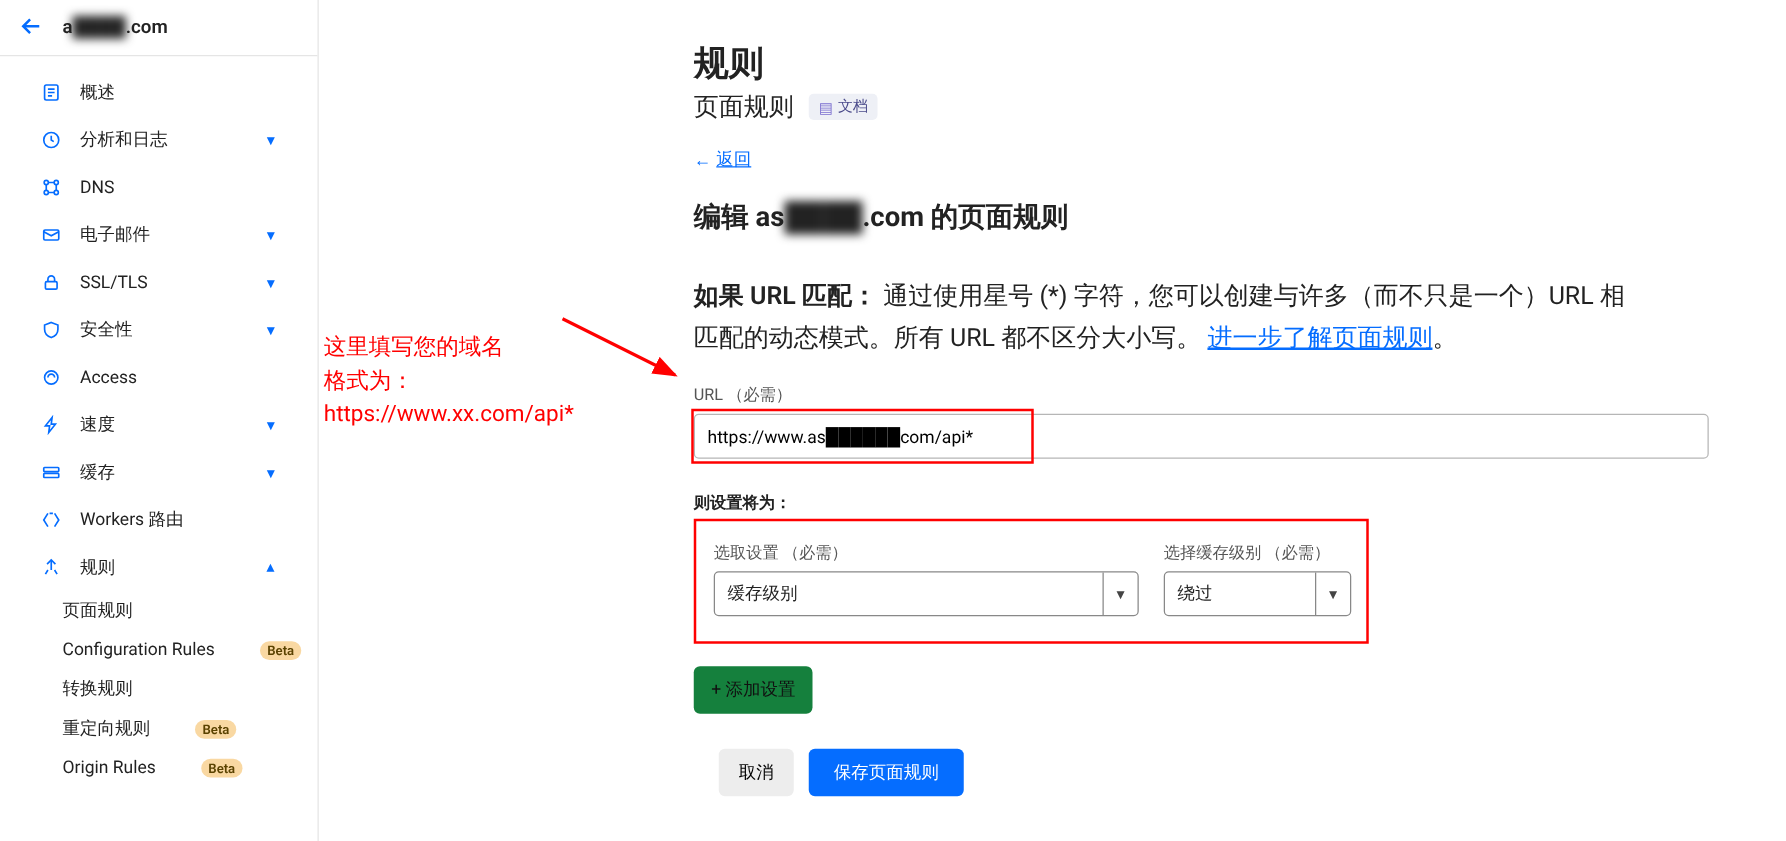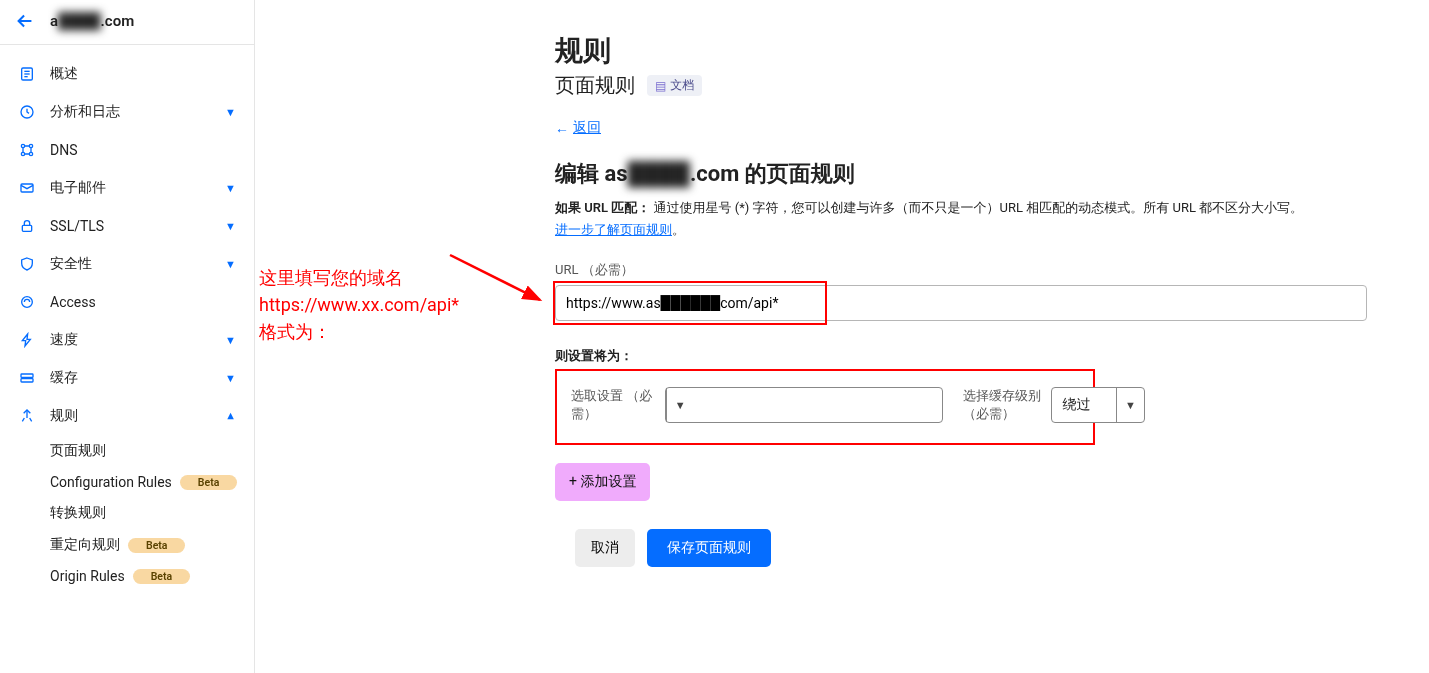--- a/index.html
+++ b/index.html
@@ -3,53 +3,53 @@
 <meta charset="utf-8">
 <style>
   * { box-sizing: border-box; margin: 0; padding: 0; font-family: -apple-system, BlinkMacSystemFont, "Segoe UI", Roboto, "Helvetica Neue", Arial, "Noto Sans", sans-serif; }
   body { display: flex; font-size: 14px; color: #222; }
   .sidebar { width: 255px; border-right: 1px solid #e5e5e5; height: 673px; }
   .sidebar-header { display: flex; align-items: center; padding: 10px 14px 12px; gap: 14px; border-bottom: 1px solid #e5e5e5; }
   .arrow-left { color: #056dff; cursor: pointer; font-size: 20px; }
   .domain-name { font-weight: 600; font-size: 15px; display: flex; align-items: center; gap: 0; }
   .blur { filter: blur(4px); display: inline-block; }
   .nav { padding-top: 10px; }
-  .nav-item { display: flex; align-items: center; padding: 10px 18px; gap: 14px; cursor: pointer; position: relative; }
+  .nav-item { display: flex; align-items: center; padding: 10px 32px; gap: 14px; cursor: pointer; position: relative; }
   .nav-item .i { width: 18px; height: 18px; color: #056dff; flex: none; display:flex; align-items:center; justify-content:center;}
   .nav-item .label { flex: 1; color: #222; font-size:14px;}
   .nav-item .chev { color: #056dff; font-size: 11px; }
   .subnav { padding-left: 50px; }
   .subnav .sub { display: flex; align-items:center; gap:8px; padding: 7px 0; cursor:pointer; color:#222; font-size:14px;}
-  .beta { background: #f9d8a2; color: #5a4200; font-size: 10.5px; padding: 1px 18px; border-radius: 9px; font-weight:600;}
+  .beta { background: #f9d8a2; color: #5a4200; font-size: 10.5px; padding: 1px 6px; border-radius: 9px; font-weight:600;margin-left:28px;}
   .main { flex: 1; padding: 0; position: relative; height:673px; }
   .content { padding: 32px 0 0 300px; width: 1050px; }
   h1 { font-size: 28px; font-weight: 700; margin-bottom: 2px;}
   .subh { font-size: 20px; display:flex; align-items:center; gap:12px; margin-top:2px; }
   .doc-tag { display:inline-flex; align-items:center; gap:4px; background:#eef0f6; color:#4a4a8a; font-size:12px; padding:2px 8px; border-radius:4px;}
   .doc-tag .di { color:#7c6fd0;}
   .back { color:#056dff; margin-top:20px; display:inline-flex; align-items:center; gap:4px; cursor:pointer; }
   .back .t { text-decoration: underline; }
   h2.edit { font-size: 22px; font-weight:700; margin-top:22px; }
-  .para { margin-top: 8px; line-height: 1.7; font-size:13px;}
+  .para { margin-top: 30px; line-height: 1.7; font-size:20px;}
   .para b { font-weight:600;}
   .link { color:#056dff; text-decoration: underline; cursor:pointer;}
   .field-label { color:#555; font-size:13px; margin-top:20px; display:block;}
   .url-wrap { position: relative; margin-top:6px;}
   .url-input { width:812px; padding:9px 10px; border:1px solid #b6b6b6; border-radius:4px; font-size:14px;}
   .red-box { position:absolute; border:2px solid #ff0000; pointer-events:none; }
   .example { color:#555; font-size:13px; margin-top:6px;}
   h3 { font-size:13px; font-weight:600; margin-top:26px;}
   .settings-row { display:flex; gap:20px; margin-top:0; border:2px solid #ff0000; padding:16px 14px 20px; width:540px; position:relative; margin-top:4px;}
-  .settings-col { display:flex; flex-direction:row; gap:6px;}
+  .settings-col { display:flex; flex-direction:column; gap:6px;}
   .select { border:1px solid #888; border-radius:4px; height:36px; display:flex; align-items:center; position:relative; background:#fff;}
   .select .val { padding:0 10px; flex:1;}
   .select .dd { width:28px; height:100%; border-left:1px solid #888; display:flex; align-items:center; justify-content:center; color:#444; font-size:11px;}
   .sel1 { width:340px;}
   .sel2 { width:150px;}
-  .add-btn { margin-top:18px; background:#f0abfc; border:none; padding:10px 14px; border-radius:5px; cursor:pointer; color:#111; font-size:14px;}
+  .add-btn { margin-top:18px; background:#15803d; border:none; padding:10px 14px; border-radius:5px; cursor:pointer; color:#111; font-size:14px;}
   .action-row { margin-top:28px; display:flex; gap:12px;padding-left:20px;}
   .cancel-btn { background:#ededed; border:none; padding:10px 16px; border-radius:5px; cursor:pointer; font-size:14px;}
   .save-btn { background:#056dff; color:#fff; border:none; padding:10px 20px; border-radius:5px; cursor:pointer; font-size:14px;}
   .annot { position:absolute; color:#ff0000; font-size:18px; line-height:1.5; }
   .annot-arrow { position:absolute; }
   svg { display:block;}
 </style>
 </head>
 <body>
 
@@ -154,20 +154,28 @@
             <rect x="3" y="6" width="18" height="5" rx="1"></rect>
             <rect x="3" y="13" width="18" height="5" rx="1"></rect>
           </svg>
         </span>
       <span class="label">缓存</span>
       <span class="chev">▼</span>
     </div>
     <div class="nav-item">
       <span class="i">
           <svg width="16" height="16" viewBox="0 0 24 24" fill="none" stroke="currentColor" stroke-width="2">
+            <path d="M8 4l-5 8 5 8M16 4l5 8-5 8M10 4l4 0"></path>
+          </svg>
+        </span>
+      <span class="label">Workers 路由</span>
+    </div>
+    <div class="nav-item">
+      <span class="i">
+          <svg width="16" height="16" viewBox="0 0 24 24" fill="none" stroke="currentColor" stroke-width="2">
             <path d="M12 3v12"></path>
             <path d="M7 8l5-5 5 5"></path>
             <path d="M8 15l-3 5M16 15l3 5"></path>
           </svg>
         </span>
       <span class="label">规则</span>
       <span class="chev" style="transform:rotate(180deg);display:inline-block;">▼</span>
     </div>
     <div class="subnav">
       <div class="sub">
@@ -189,22 +197,22 @@
           <span class="beta">Beta</span>
         </div>
     </div>
   </nav>
 </div>
 
 <div class="main">
 
   <div class="annot" style="left:4px; top:264px;">
     <div>这里填写您的域名</div>
+    <div>格式为：</div>
     <div>https://www.xx.com/api*</div>
-    <div>格式为：</div>
   </div>
   <svg class="annot-arrow" style="left:190px; top:250px;" width="110" height="60">
     <defs>
         <marker id="ah" markerWidth="10" markerHeight="10" refX="7" refY="3" orient="auto">
           <path d="M0,0 L8,3 L0,6 Z" fill="#ff0000"></path>
         </marker>
       </defs>
     <line x1="5" y1="5" x2="95" y2="50" stroke="#ff0000" stroke-width="2.5" marker-end="url(#ah)"></line>
   </svg>
 
@@ -234,20 +242,21 @@
     <div class="url-wrap">
       <input class="url-input" value="https://www.as██████com/api*" style="">
       <div class="red-box" style="left:-2px; top:-4px; width:274px; height:44px;"></div>
     </div>
 
     <h3>则设置将为：</h3>
     <div class="settings-row">
       <div class="settings-col">
         <span class="field-label" style="margin-top:0;">选取设置 （必需）</span>
         <div class="select sel1">
+          <span class="val">缓存级别</span>
           <span class="dd">▼</span>
         </div>
       </div>
       <div class="settings-col">
         <span class="field-label" style="margin-top:0;">选择缓存级别 （必需）</span>
         <div class="select sel2">
           <span class="val">绕过</span>
           <span class="dd">▼</span>
         </div>
       </div>

